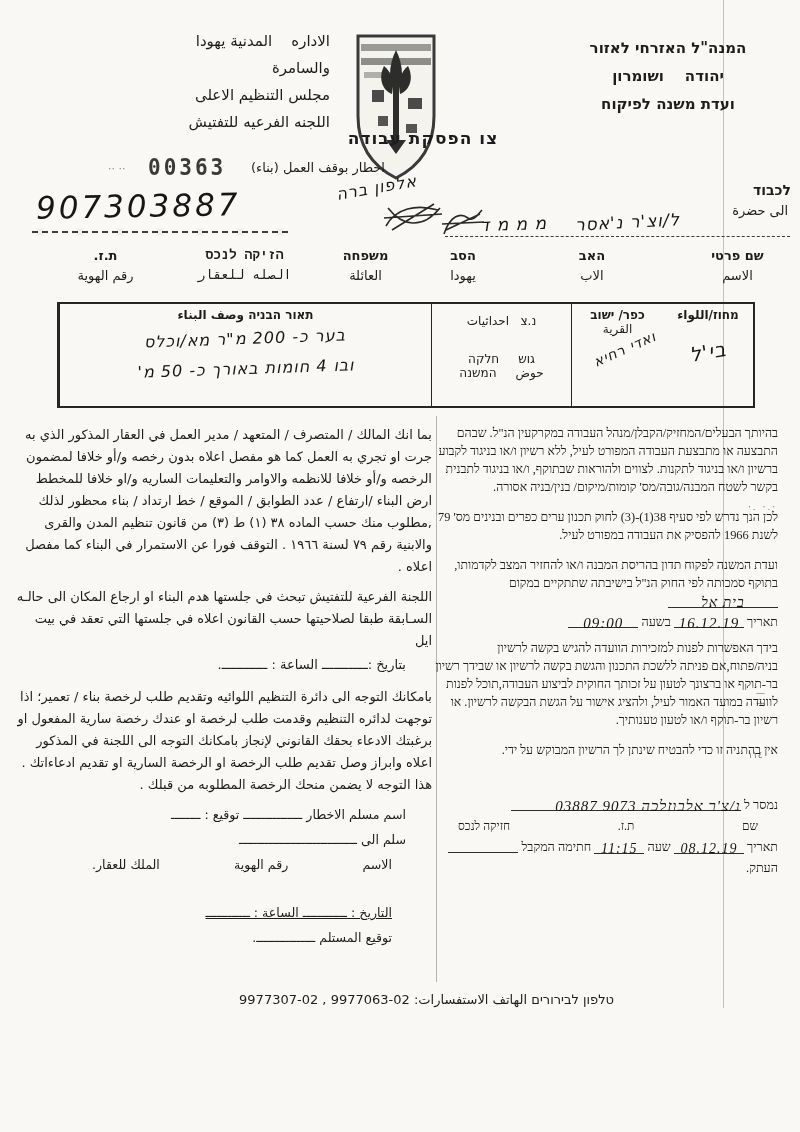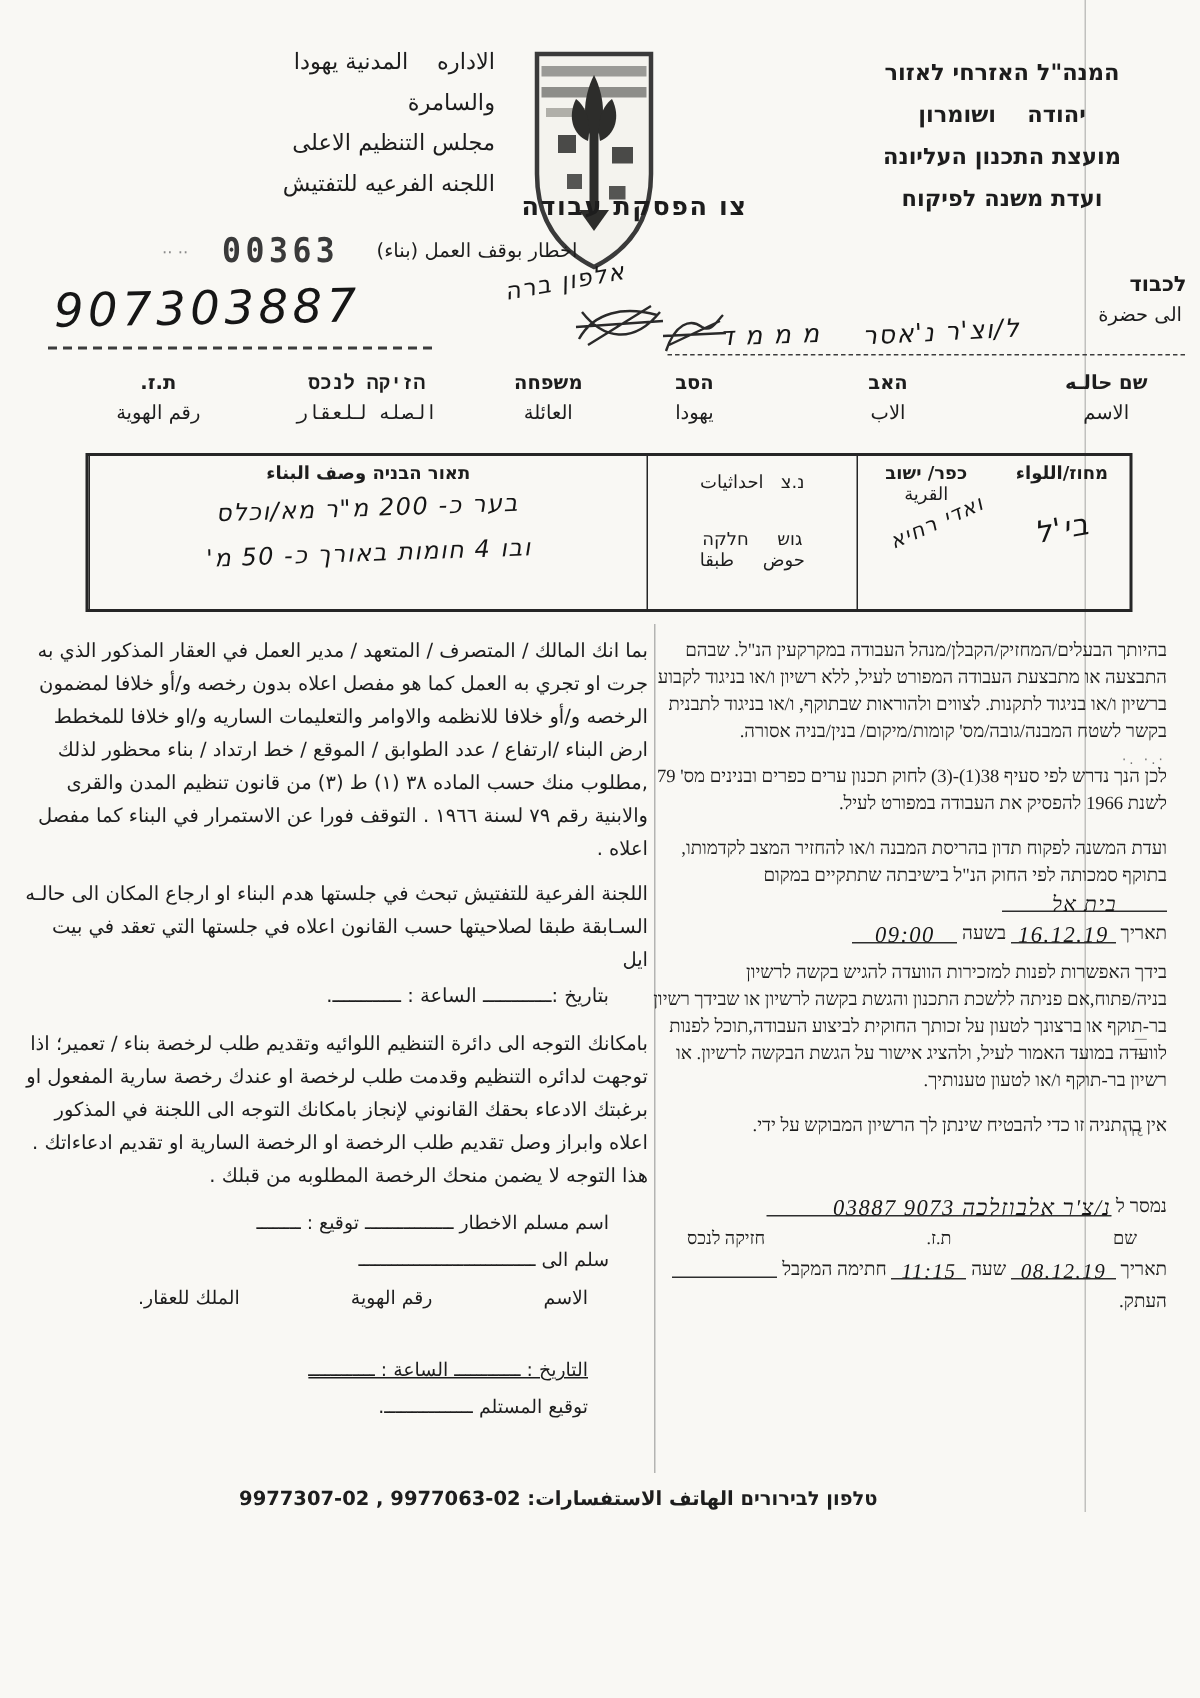--- a/index.html
+++ b/index.html
@@ -37,21 +37,21 @@
   .cl-label2{font-size:12px;text-align:center;}
 
   .col-he{left:428px;top:424px;width:350px;font-size:12.4px;line-height:18px;text-align:right;font-family:Liberation Serif, serif;}
   .col-he p{margin:0 0 12px 0;}
   .col-ar{left:14px;top:424px;width:418px;font-size:13px;line-height:22px;text-align:right;}
   .col-ar p{margin:0 0 8px 0;}
   .dl{margin:3px 0;font-size:12.6px;}
   .sublabels{display:flex;justify-content:space-between;width:300px;margin:2px 20px 2px auto;font-size:12px;}
   .sublabels-ar{display:flex;justify-content:space-between;width:300px;margin:2px 40px 2px auto;font-size:12.6px;}
 
-  .footer{left:125px;top:992px;width:460px;font-size:13px;font-weight:bold;}
+  .footer{left:154px;top:992px;width:460px;font-size:13px;}
   .sig-inline{vertical-align:-6px;}
 </style>
 </head>
 <body>
 
 <div class="page">
 
   <div class="vline" style="left:723px;top:0;height:1008px;opacity:.4;"></div>
   <div class="vline" style="left:436px;top:416px;height:566px;opacity:.5;"></div>
   <div class="stray" style="left:748px;top:502px;">·. ·.·</div>
@@ -61,21 +61,20 @@
   <div class="abs rtl hdr-ar">
     <div>الاداره &nbsp;&nbsp; المدنية يهودا</div>
     <div>والسامرة</div>
     <div>مجلس التنظيم الاعلى</div>
     <div>اللجنه الفرعيه للتفتيش</div>
   </div>
 
   <div class="abs rtl hdr-he">
     <div>המנה"ל האזרחי לאזור</div>
     <div>יהודה &nbsp;&nbsp; ושומרון</div>
-    <div>מועצת התכנון העליונה</div>
     <div>ועדת משנה לפיקוח</div>
   </div>
 
   <div class="abs" style="left:352px;top:32px;">
     <svg width="88" height="148" viewBox="0 0 88 148">
       <path d="M6,4 H82 V84 C82,118 64,136 44,146 C24,136 6,118 6,84 Z" fill="#f4f3ee" stroke="#3a3a3a" stroke-width="3"></path>
       <rect x="9" y="12" width="70" height="7" fill="#9a9a96"></rect>
       <rect x="9" y="26" width="70" height="7" fill="#8d8d89"></rect>
       <rect x="12" y="40" width="26" height="6" fill="#b0afa9"></rect>
       <rect x="20" y="58" width="12" height="12" fill="#4a4a48"></rect>
@@ -110,21 +109,21 @@
   <div class="abs hw" style="left:575px;top:212px;font-size:17px;transform:rotate(-3deg);">ל/וצ'ר נ'אסר</div>
   <div class="abs hw" style="left:480px;top:214px;font-size:17px;transform:rotate(-2deg);">מ מ מ ד</div>
   <div class="abs" style="left:440px;top:206px;">
     <svg width="46" height="34" viewBox="0 0 46 34">
       <path d="M4,28 C10,10 20,6 28,12 C34,16 38,8 42,4 M2,18 L44,16 M6,24 L40,8" fill="none" stroke="#2a2a2a" stroke-width="1.6"></path>
     </svg>
   </div>
   <div class="abs toline"></div>
 
   <div class="abs rtl fld" style="left:685px;width:105px;">
-    <div class="he">שם حالـه</div>
+    <div class="he">שם פרטי</div>
     <div>الاسم</div>
   </div>
   <div class="abs rtl fld" style="left:552px;width:80px;">
     <div class="he">האב</div>
     <div>الاب</div>
   </div>
   <div class="abs rtl fld" style="left:428px;width:70px;">
     <div class="he">הסב</div>
     <div>يهودا</div>
   </div>
@@ -155,21 +154,21 @@
       <div class="cl-label2" style="margin-top:6px;">
         <span>נ.צ</span>&nbsp;&nbsp;
         <span>احداثيات</span>
       </div>
       <div class="cl-label2" style="margin-top:24px;">
         <span>גוש</span>&nbsp;&nbsp;&nbsp;&nbsp;
         <span>חלקה</span>
       </div>
       <div class="cl-label2">
         <span>حوض</span>&nbsp;&nbsp;&nbsp;&nbsp;
-        <span>طبقا</span>
+        <span>המשנה</span>
       </div>
     </div>
     <div class="cell brd" style="flex:1;">
       <div class="cl-label">
         <span>תאור הבניה</span>
         <span>وصف البناء</span>
       </div>
       <div class="hw" style="font-size:16px;line-height:30px;margin-top:2px;transform:rotate(-2deg);text-align:center;">
         <div>בער כ- 200 מ"ר מא/וכלס</div>
         <div>ובו 4 חומות באורך כ- 50 מ'</div>

